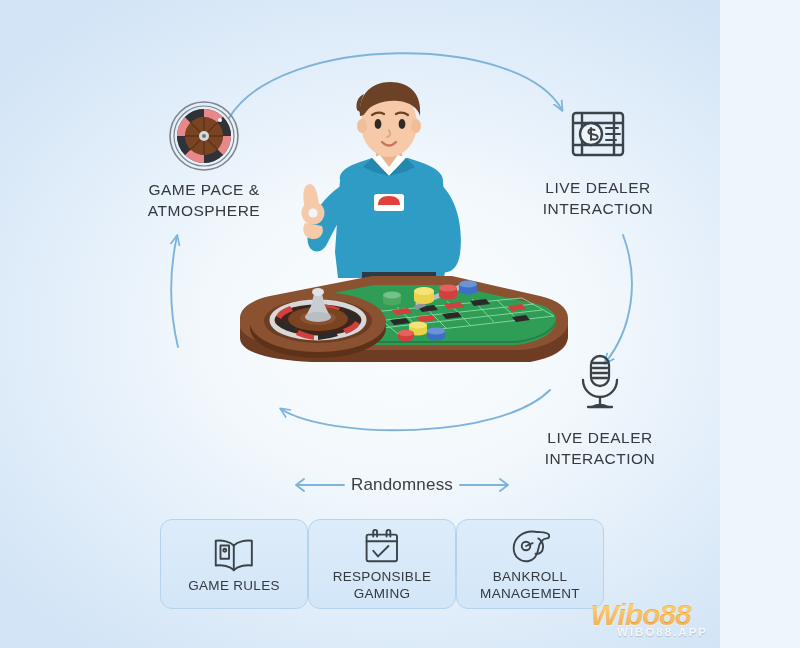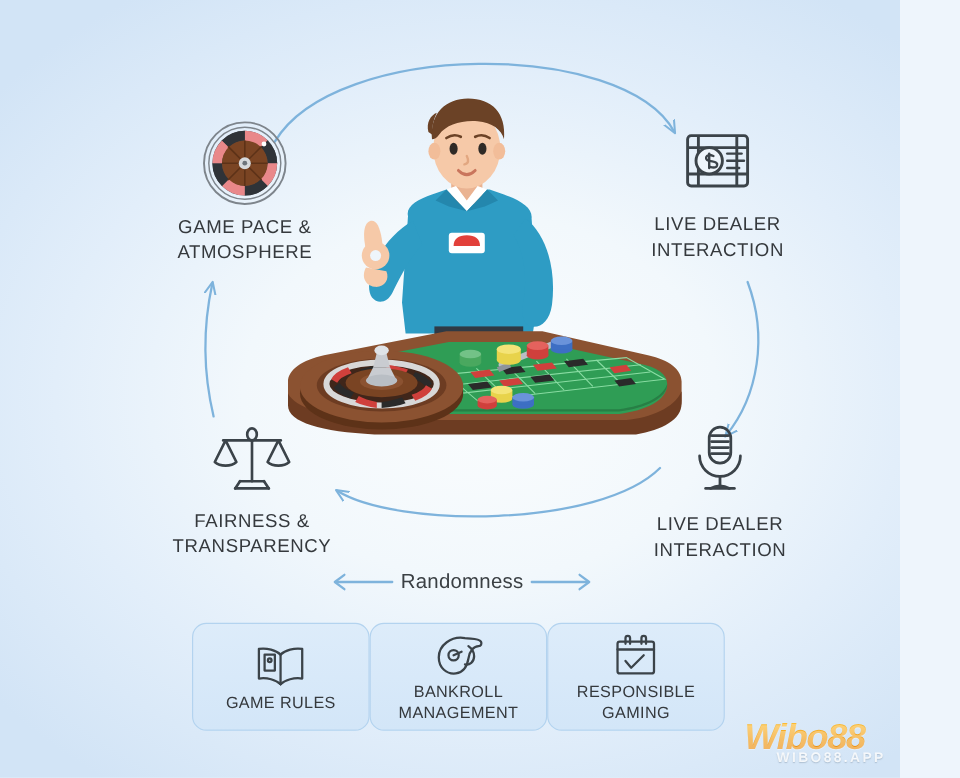--- a/index.html
+++ b/index.html
@@ -15,21 +15,20 @@
     background: #eef5fc;
   }
   #stage {
     position: relative;
     width: 720px;
     height: 648px;
     overflow: hidden;
     background:
       radial-gradient(ellipse 520px 400px at 400px 330px, #fbfdfe 0%, #f2f8fc 38%, #e2eefa 68%, #d2e4f6 100%),
       linear-gradient(160deg, #cfe2f5 0%, #e6f1fb 45%, #d8e9f7 100%);
-    padding-left: 30px;
   }
 
   
   #flow-svg {
     position: absolute;
     left: 0; top: 0;
     width: 800px;
     height: 648px;
     pointer-events: none;
   }
@@ -69,20 +68,21 @@
 
   
   #randomness-row {
     position: absolute;
     left: 276px;
     top: 468px;
     width: 252px;
     height: 34px;
     display: flex;
     align-items: center;
+    justify-content: center;
     gap: 6px;
   }
   #randomness-label {
     font-size: 17px;
     color: #3b4044;
     letter-spacing: 0.2px;
     white-space: nowrap;
   }
 
   
@@ -379,37 +379,20 @@
       <g fill="none" stroke="#3b4349" stroke-width="2" stroke-linecap="round">
         <path d="M44,30 h12"></path>
           <path d="M44,36 h14"></path>
           <path d="M44,42 h10"></path>
       </g>
     </svg>
     <span class="node-label">LIVE DEALER
 INTERACTION</span>
   </div>
 
-  <div class="node" id="node-fairness">
-    <svg class="node-icon" viewBox="0 0 72 72">
-      <g fill="none" stroke="#3b4349" stroke-width="2.2" stroke-linecap="round" stroke-linejoin="round">
-        <path d="M36,14 v42"></path>
-        <path d="M12,22 h48"></path>
-        <ellipse cx="36" cy="17" rx="4" ry="5" fill="#eef5fb"></ellipse>
-        <path d="M26,56 h20"></path>
-        <path d="M22,62 h28"></path>
-        <path d="M26,56 l-4,6"></path>
-        <path d="M46,56 l4,6"></path>
-        <path d="M14,22 L5,40 a11,7 0 0,0 18,0 Z" fill="#eef5fb"></path>
-        <path d="M58,22 L49,40 a11,7 0 0,0 18,0 Z" fill="#eef5fb"></path>
-      </g>
-    </svg>
-    <span class="node-label">FAIRNESS &amp;
-TRANSPARENCY</span>
-  </div>
 
   <div class="node" id="node-live-dealer-bottom">
     <svg class="node-icon" viewBox="0 0 72 72">
       <g fill="none" stroke="#3b4349" stroke-width="2.3" stroke-linecap="round" stroke-linejoin="round">
         <rect x="27" y="8" width="18" height="30" rx="9"></rect>
         <path d="M29,15 h14"></path>
           <path d="M29,20 h14"></path>
           <path d="M29,25 h14"></path>
           <path d="M29,30 h14"></path>
         <path d="M19,32 a17,17 0 0,0 34,0"></path>
@@ -445,44 +428,44 @@
           <rect x="10" y="10" width="9" height="14"></rect>
           <circle cx="14.5" cy="15" r="1.6"></circle>
         </g>
       </svg>
       <span class="card-label">GAME RULES</span>
     </div>
 
     <div class="card">
       <svg class="card-icon" viewBox="0 0 48 40">
         <g fill="none" stroke="#3b4349" stroke-width="2" stroke-linejoin="round" stroke-linecap="round">
+          <rect x="8" y="8" width="32" height="28" rx="2"></rect>
+          <path d="M8,15 h32"></path>
+          <path d="M15,10 v-5 a2,2 0 0,1 4,0 v5"></path>
+          <path d="M29,10 v-5 a2,2 0 0,1 4,0 v5"></path>
+          <path d="M15,25 l5,6 l11,-11"></path>
+        </g>
+      </svg>
+      <span class="card-label">RESPONSIBLE
+GAMING</span>
+    </div>
+
+    <div class="card">
+      <svg class="card-icon" viewBox="0 0 48 40">
+        <g fill="none" stroke="#3b4349" stroke-width="2" stroke-linejoin="round" stroke-linecap="round">
           <path d="M30,5 C18,3 7,11 7,22 C7,31 14,37 22,36 C29,35 32,29 33,23
                    C34,16 38,12 42,12 C44,12 45,10 44,8 C42,5 36,5.8 30,5 Z"></path>
           <path d="M33,12 C36,14 38,17 38,21 C38,26 34,29 30,28"></path>
           <circle cx="20" cy="20" r="4.5"></circle>
           <path d="M20,20 L27,17"></path>
         </g>
       </svg>
       <span class="card-label">BANKROLL
 MANAGEMENT</span>
     </div>
-
-    <div class="card">
-      <svg class="card-icon" viewBox="0 0 48 40">
-        <g fill="none" stroke="#3b4349" stroke-width="2" stroke-linejoin="round" stroke-linecap="round">
-          <rect x="8" y="8" width="32" height="28" rx="2"></rect>
-          <path d="M8,15 h32"></path>
-          <path d="M15,10 v-5 a2,2 0 0,1 4,0 v5"></path>
-          <path d="M29,10 v-5 a2,2 0 0,1 4,0 v5"></path>
-          <path d="M15,25 l5,6 l11,-11"></path>
-        </g>
-      </svg>
-      <span class="card-label">RESPONSIBLE
-GAMING</span>
-    </div>
   </div>
 
   <div id="watermark">
     <span id="watermark-main">Wibo88</span>
     <span id="watermark-sub">WIBO88.APP</span>
   </div>
 
 </div>
 
 </body></html>

